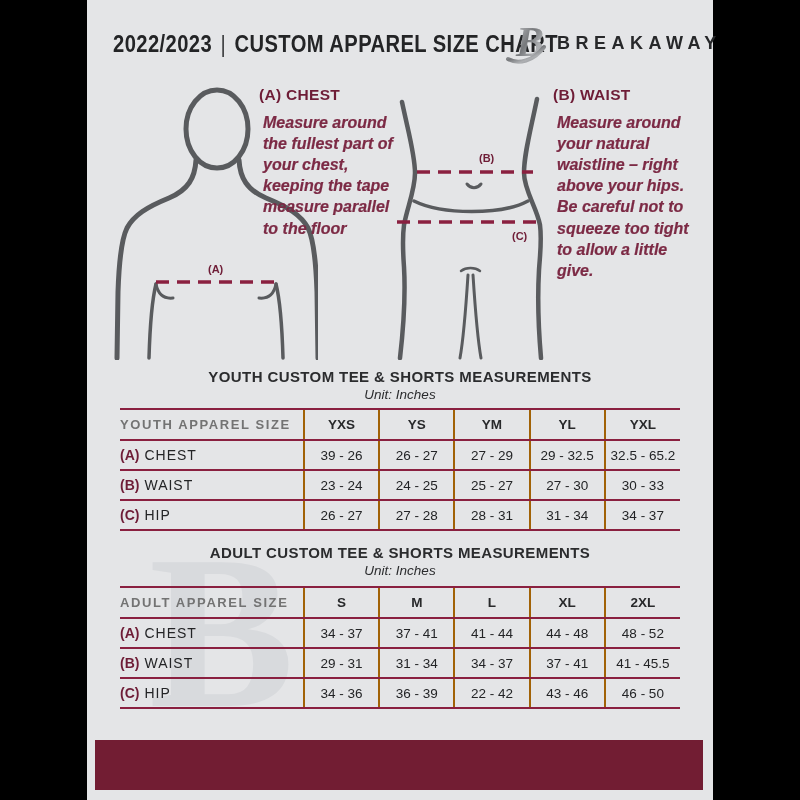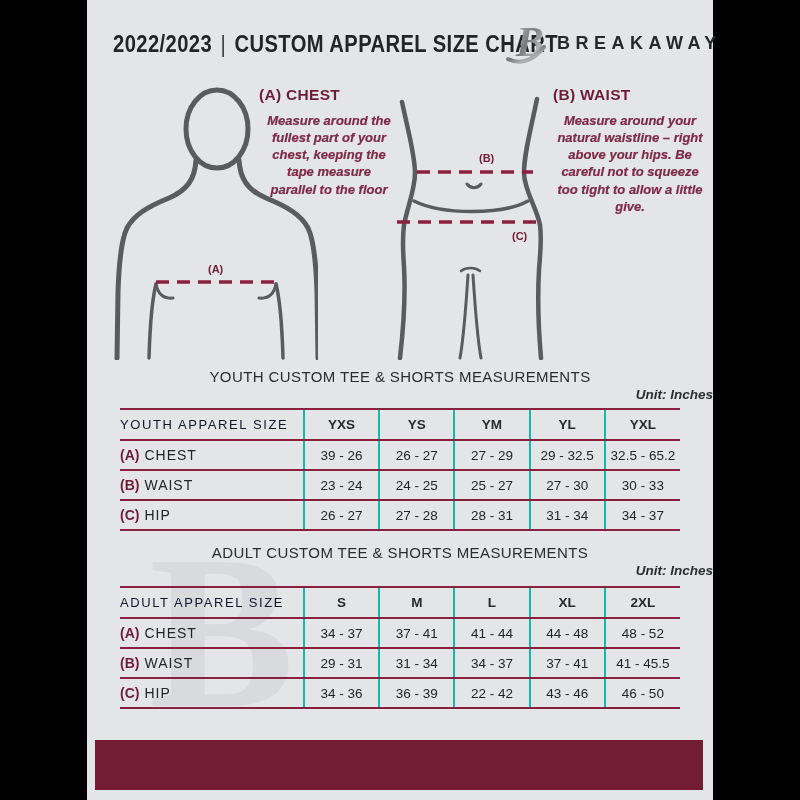--- a/index.html
+++ b/index.html
@@ -20,41 +20,41 @@
   .hdr-title .divider{font-weight:normal;color:#3a3b3d;padding:0 10px;}
   .logo{position:absolute;left:392px;top:-8px;width:46px;height:50px;}
   .brand{position:absolute;left:444px;top:7px;font-weight:bold;font-size:18px;
          letter-spacing:5.5px;color:#27282a;white-space:nowrap;}
 
   
   .fig{position:absolute;z-index:1;}
   .guide-block{position:absolute;z-index:2;}
   .guide-block h3{margin:0 0 8px 0;font-size:15.5px;font-weight:bold;color:#6E1C36;
                   letter-spacing:0.3px;}
-  .guide-block p{margin:4px;font-size:13px;font-style:italic;color:#7C2A45;
-                 line-height:1.32;white-space:pre-line;font-weight:bold;text-align:center;
+  .guide-block p{margin:4px;font-size:16px;font-style:italic;color:#7C2A45;
+                 line-height:1.32;white-space:pre-line;font-weight:bold;
                  -webkit-text-stroke:0.2px #7C2A45;}
   .gb-a{left:172px;top:86px;width:140px;}
   .gb-b{left:466px;top:86px;width:154px;}
   .gb-c{left:466px;top:220px;width:160px;}
 
   
   .tbl-title{position:absolute;left:0;width:626px;text-align:center;font-size:15px;
-             font-weight:normal;color:#2b2c2e;letter-spacing:0.4px;z-index:2;}
-  .tbl-unit{position:absolute;left:0;width:626px;text-align:right;font-size:13.5px;
-            font-style:italic;color:#2b2c2e;z-index:2;font-weight:bold;}
+             font-weight:bold;color:#2b2c2e;letter-spacing:0.4px;z-index:2;}
+  .tbl-unit{position:absolute;left:0;width:626px;text-align:center;font-size:13.5px;
+            font-style:italic;color:#2b2c2e;z-index:2;}
   table.size{position:absolute;left:33px;width:560px;border-collapse:collapse;
              table-layout:fixed;z-index:2;}
   table.size col.c0{width:184px;}
   table.size col.cs{width:75.2px;}
   table.size th,table.size td{border-top:2px solid #8A2040;border-bottom:2px solid #8A2040;
              padding:0;background:transparent;}
-  table.size .vl{border-left:2px solid #14b8a6;}
-  th.corner{height:29px;text-align:left;padding-left:13px;font-weight:normal;
-            font-size:13px;letter-spacing:1.6px;color:#0f172a;}
+  table.size .vl{border-left:2px solid #a16207;}
+  th.corner{height:29px;text-align:left;padding-left:13px;font-weight:bold;
+            font-size:13px;letter-spacing:1.6px;color:#737373;}
   th.size-h{height:29px;font-size:13.5px;font-weight:bold;color:#28292b;text-align:center;}
   td.rowlab{height:28px;text-align:left;padding-left:13px;font-size:14px;color:#232426;
             letter-spacing:1px;}
   td.rowlab .pfx{font-weight:bold;color:#6E1C36;margin-right:5px;letter-spacing:0;}
   td.val{height:28px;text-align:center;font-size:13.5px;color:#232426;}
 
   .bottom-bar{position:absolute;left:8px;top:740px;width:608px;height:50px;
               background:#721D33;z-index:2;}
 </style>
 </head>

